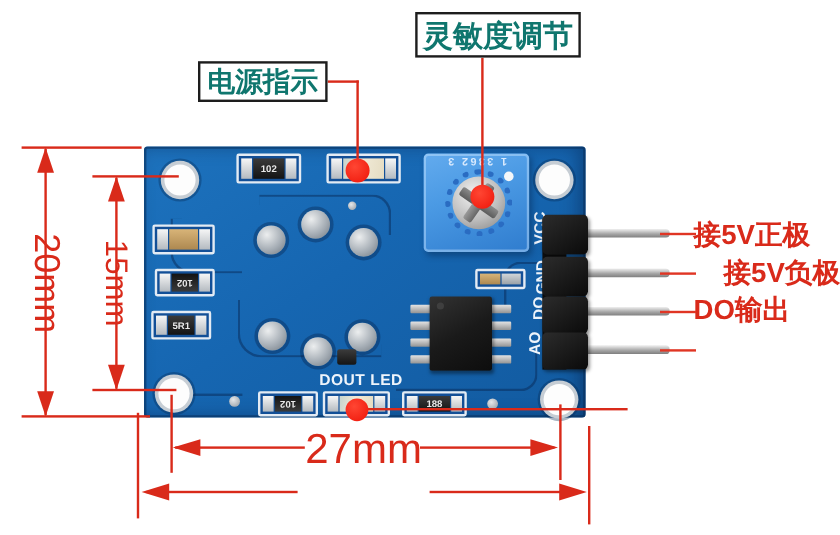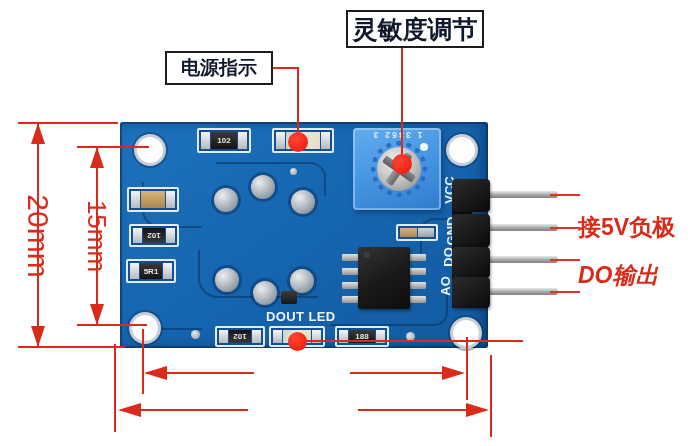--- a/index.html
+++ b/index.html
@@ -41,21 +41,21 @@
   .hdr{position:absolute;left:452px;width:38px;height:33px;border-radius:4px;
        background:linear-gradient(145deg,#2c2c2c,#0a0a0a);box-shadow:1px 2px 3px rgba(0,0,0,.4);}
   .pin{position:absolute;left:486px;width:72px;height:7px;border-radius:3px;
        background:linear-gradient(#e0e0e0 10%,#a7a7a7 55%,#7f7f7f);}
 
   
   .rline{position:absolute;background:var(--red);}
   .thin{position:absolute;background:#e03524;}
   .dot{position:absolute;border-radius:50%;background:radial-gradient(circle at 38% 35%,#ff4633,var(--dot));}
   .ann-box{position:absolute;background:#fff;border:2px solid #1d1d1d;display:flex;align-items:center;
-           justify-content:center;color:#0f172a;font-weight:600;z-index:12;white-space:nowrap;}
+           justify-content:center;color:#0f766e;font-weight:600;z-index:12;white-space:nowrap;}
   .pinlabel{position:absolute;left:578px;width:122px;color:var(--red);font-size:23px;font-weight:600;white-space:nowrap;}
   .dimtext{position:absolute;color:var(--red);text-align:center;font-weight:400;z-index:11;}
   .vdim{display:flex;align-items:center;justify-content:center;}
   .arr{position:absolute;width:0;height:0;z-index:10;}
   .arr.up{border-left:7px solid transparent;border-right:7px solid transparent;border-bottom:21px solid var(--red);}
   .arr.down{border-left:7px solid transparent;border-right:7px solid transparent;border-top:21px solid var(--red);}
   .arr.left{border-top:7px solid transparent;border-bottom:7px solid transparent;border-right:23px solid var(--red);}
   .arr.right{border-top:7px solid transparent;border-bottom:7px solid transparent;border-left:23px solid var(--red);}
   .z10{z-index:10;}
 </style>
@@ -185,36 +185,37 @@
   <div class="pin" style="top:224px;"></div>
   <div class="pin" style="top:256px;"></div>
   <div class="pin" style="top:288px;"></div>
 
   <div class="ann-box" style="left:346px;top:10px;width:138px;height:38px;font-size:25px;">
     <span>灵敏度调节</span>
   </div>
   <div class="rline z10" style="left:401px;top:48px;width:2px;height:110px;"></div>
   <div class="dot" style="left:392px;top:154px;width:20px;height:20px;z-index:11;"></div>
 
-  <div class="ann-box" style="left:165px;top:51px;width:108px;height:34px;font-size:19px;">
+  <div class="ann-box" style="left:165px;top:51px;width:108px;height:34px;font-size:23px;">
     <span>电源指示</span>
   </div>
   <div class="rline z10" style="left:273px;top:67px;width:26px;height:2px;"></div>
   <div class="rline z10" style="left:297px;top:67px;width:2px;height:68px;"></div>
   <div class="dot" style="left:288px;top:132px;width:20px;height:20px;z-index:11;"></div>
 
   <div class="dot" style="left:288px;top:332px;width:19px;height:19px;z-index:11;"></div>
   <div class="rline z10" style="left:305px;top:340px;width:218px;height:2px;"></div>
 
   <div class="thin z10" style="left:550px;top:194px;width:30px;height:2px;"></div>
   <div class="thin z10" style="left:550px;top:227px;width:30px;height:2px;"></div>
   <div class="thin z10" style="left:550px;top:259px;width:30px;height:2px;"></div>
   <div class="thin z10" style="left:550px;top:291px;width:30px;height:2px;"></div>
-  <div class="pinlabel" style="top:212px;">接5V负极</div>
-  <div class="pinlabel" style="top:260px;font-style:italic;">DO输出</div>
+  <div class="pinlabel" style="top:180px;">接5V正极</div>
+  <div class="pinlabel" style="top:212px;text-align:right;">接5V负极</div>
+  <div class="pinlabel" style="top:243px;">DO输出</div>
 
   <div class="rline z10" style="left:18px;top:122px;width:100px;height:2px;"></div>
   <div class="rline z10" style="left:18px;top:346px;width:107px;height:2px;"></div>
   <div class="rline z10" style="left:37px;top:124px;width:2px;height:222px;"></div>
   <div class="arr up" style="left:31px;top:123px;"></div>
   <div class="arr down" style="left:31px;top:326px;"></div>
   <div class="dimtext vdim" style="left:-17px;top:220px;width:110px;height:32px;font-size:30px;transform:rotate(90deg);">20mm</div>
 
   <div class="rline z10" style="left:77px;top:146px;width:72px;height:2px;"></div>
   <div class="rline z10" style="left:77px;top:324px;width:70px;height:2px;"></div>
@@ -222,20 +223,21 @@
   <div class="arr up" style="left:90px;top:147px;"></div>
   <div class="arr down" style="left:90px;top:304px;"></div>
   <div class="dimtext vdim" style="left:47px;top:222px;width:100px;height:28px;font-size:26px;transform:rotate(90deg);">15mm</div>
 
   <div class="rline z10" style="left:142px;top:329px;width:2px;height:65px;"></div>
   <div class="rline z10" style="left:466px;top:337px;width:2px;height:63px;"></div>
   <div class="rline z10" style="left:146px;top:372px;width:108px;height:2px;"></div>
   <div class="rline z10" style="left:350px;top:372px;width:112px;height:2px;"></div>
   <div class="arr left" style="left:144px;top:366px;"></div>
   <div class="arr right" style="left:442px;top:366px;"></div>
+  <div class="dimtext" style="left:254px;top:355px;width:98px;font-size:35px;">27mm</div>
 
   <div class="rline z10" style="left:114px;top:344px;width:2px;height:88px;"></div>
   <div class="rline z10" style="left:490px;top:355px;width:2px;height:82px;"></div>
   <div class="rline z10" style="left:122px;top:409px;width:126px;height:2px;"></div>
   <div class="rline z10" style="left:358px;top:409px;width:126px;height:2px;"></div>
   <div class="arr left" style="left:118px;top:403px;"></div>
   <div class="arr right" style="left:466px;top:403px;"></div>
 
 </div>
 

